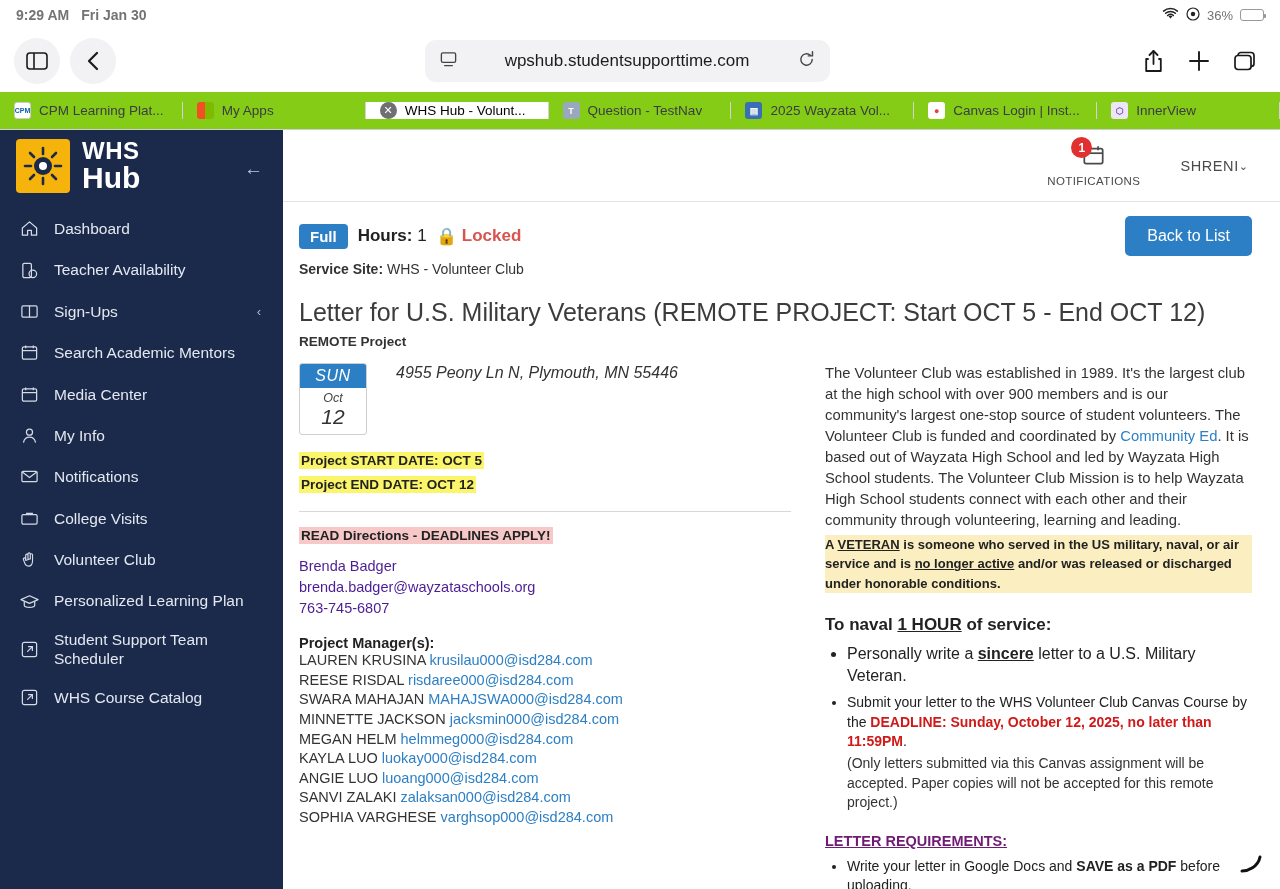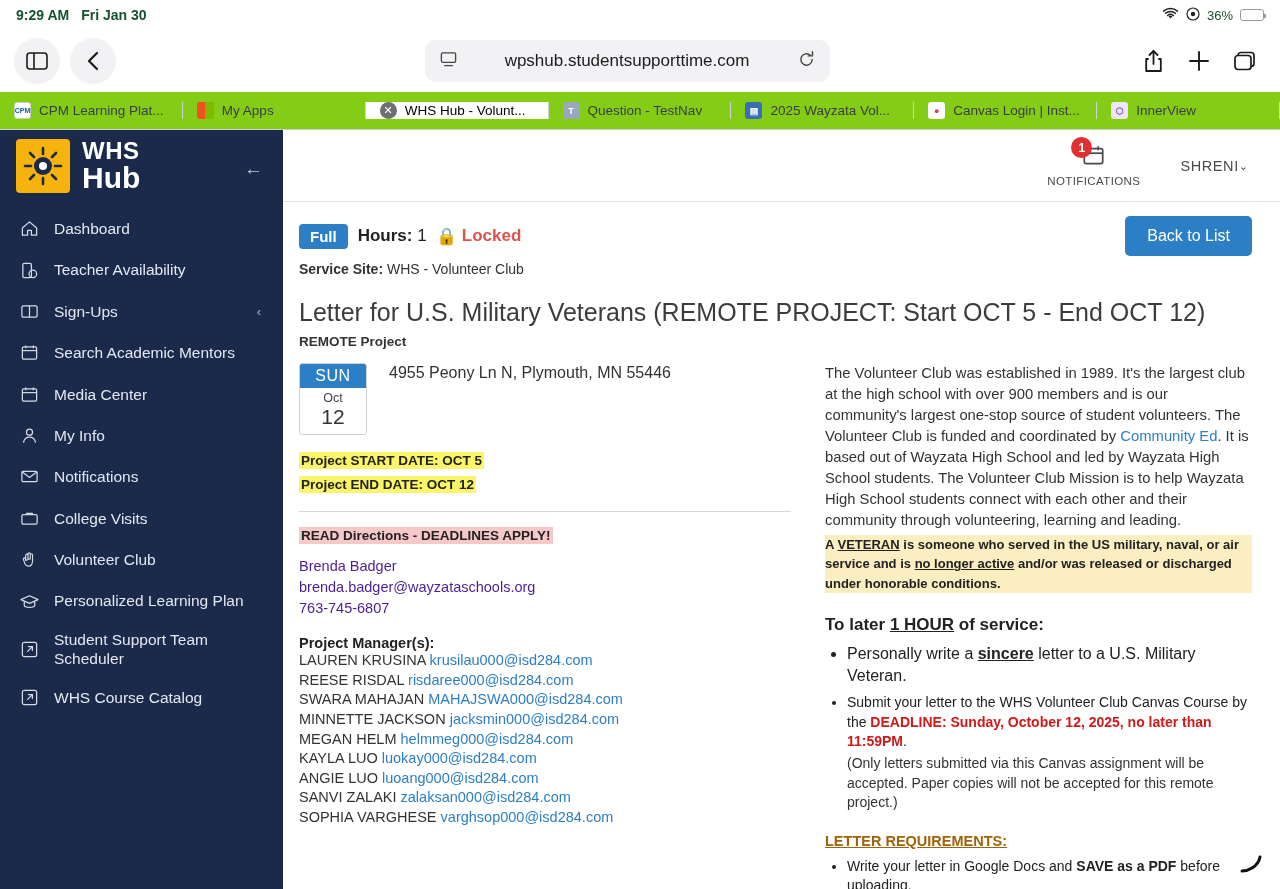--- a/index.html
+++ b/index.html
@@ -8,21 +8,21 @@
     font-family: "Liberation Sans", sans-serif;
     background: #ffffff;
     overflow: hidden;
   }
 
   
   .statusbar {
     height: 30px; width: 100%;
     display: flex; align-items: center; justify-content: space-between;
     padding: 0 16px;
-    font-size: 14px; font-weight: bold; color: #14532d;
+    font-size: 14px; font-weight: bold; color: #737373;
     background: #ffffff;
   }
   .statusbar-left { display: flex; align-items: center; gap: 12px; }
   .statusbar-right { display: flex; align-items: center; gap: 7px; font-size: 13px; font-weight: normal;}
   .battery-shell {
     width: 24px; height: 12px; border: 1.2px solid #999; border-radius: 3px;
     position: relative; display: inline-block; padding: 1px;
   }
   .battery-shell:after {
     content: ""; position: absolute; right: -3px; top: 3.5px;
@@ -144,21 +144,21 @@
   h1.title {
     font-size: 25px; font-weight: normal; color: #3c3c3c;
     margin: 20px 0 6px 0; line-height: 1.25;
   }
   .remote-label { font-size: 13.5px; font-weight: bold; color: #333; margin-bottom: 14px;}
 
   .cols { display: flex; gap: 34px; }
   .col-left { width: 492px; flex: none; }
   .col-right { flex: 1; }
 
-  .date-row { display: flex; gap: 22px; align-items: flex-start; }
+  .date-row { display: flex; gap: 29px; align-items: flex-start; font-style: italic; }
   .datebox {
     width: 68px; border: 1px solid #cfcfcf; border-radius: 3px; overflow: hidden;
     text-align: center; flex: none;
   }
   .datebox .dow { background: #2c7fc4; color: #fff; font-size: 16px; padding: 3px 0; letter-spacing: .5px;}
   .datebox .mon { font-size: 12.5px; color: #444; padding-top: 3px;}
   .datebox .day { font-size: 21px; color: #333; padding-bottom: 5px;}
   .ev-time { font-size: 17px; color: #333; }
   .ev-place { font-size: 17px; font-weight: bold; color: #222; margin-top: 2px;}
   .ev-addr { font-size: 16px; color: #333; margin-top: 1px;}
@@ -181,21 +181,21 @@
     line-height: 1.48; display: block; margin-top: 4px;
   }
   .hl-vet u { text-decoration: underline; }
   .earn { font-size: 17px; color: #222; margin-top: 22px; font-weight: bold;}
   .earn u { text-decoration: underline; }
   ul.bullets { margin: 8px 0 0 22px; }
   ul.bullets > li { margin-bottom: 7px; font-size: 16px; color: #222; line-height: 1.35;}
   ul.bullets li.small { font-size: 14px; line-height: 1.4;}
   .red-b { color: #d01919; font-weight: bold; }
   .sub-note { font-size: 14px; color: #333; display: block; margin-top: 2px;}
-  .lreq { font-size: 14.5px; font-weight: bold; color: #a16207; text-decoration: underline; margin-top: 20px;}
+  .lreq { font-size: 14.5px; font-weight: bold; color: #701a75; text-decoration: underline; margin-top: 20px;}
   .cursor { position: absolute; right: 16px; bottom: 14px; width: 26px; height: 26px;}
 </style>
 </head>
 <body>
 
 <div class="statusbar">
   <div class="statusbar-left">
     <span>9:29 AM</span>
     <span>Fri Jan 30</span>
   </div>
@@ -574,21 +574,21 @@
 
           <div class="rt">
             <span>The Volunteer Club was established in 1989. It's the largest club at the high school with over 900 members and is our community's largest one-stop source of student volunteers. The Volunteer Club is funded and coordinated by </span><a href="#">Community Ed</a><span>. It is based out of Wayzata High School and led by Wayzata High School students. The Volunteer Club Mission is to help Wayzata High School students connect with each other and their community through volunteering, learning and leading.</span>
           </div>
 
           <div class="hl-vet">
             <span>A </span><u>VETERAN</u><span> is someone who served in the US military, naval, or air service and is </span><u>no longer active</u><span> and/or was released or discharged under honorable conditions.</span>
           </div>
 
           <div class="earn">
-            <span>To later </span><u>1 HOUR</u><span> of service:</span>
+            <span>To naval </span><u>1 HOUR</u><span> of service:</span>
           </div>
 
           <ul class="bullets">
             <li>
               <span>Personally write a </span><b><u>sincere</u></b><span> letter to a U.S. Military Veteran.</span>
             </li>
             <li class="small">
               <span>Submit your letter to the WHS Volunteer Club Canvas Course by the </span><span class="red-b">DEADLINE: Sunday, October 12, 2025, no later than 11:59PM</span><span>.</span>
               <span class="sub-note">(Only letters submitted via this Canvas assignment will be accepted. Paper copies will not be accepted for this remote project.)</span>
             </li>

